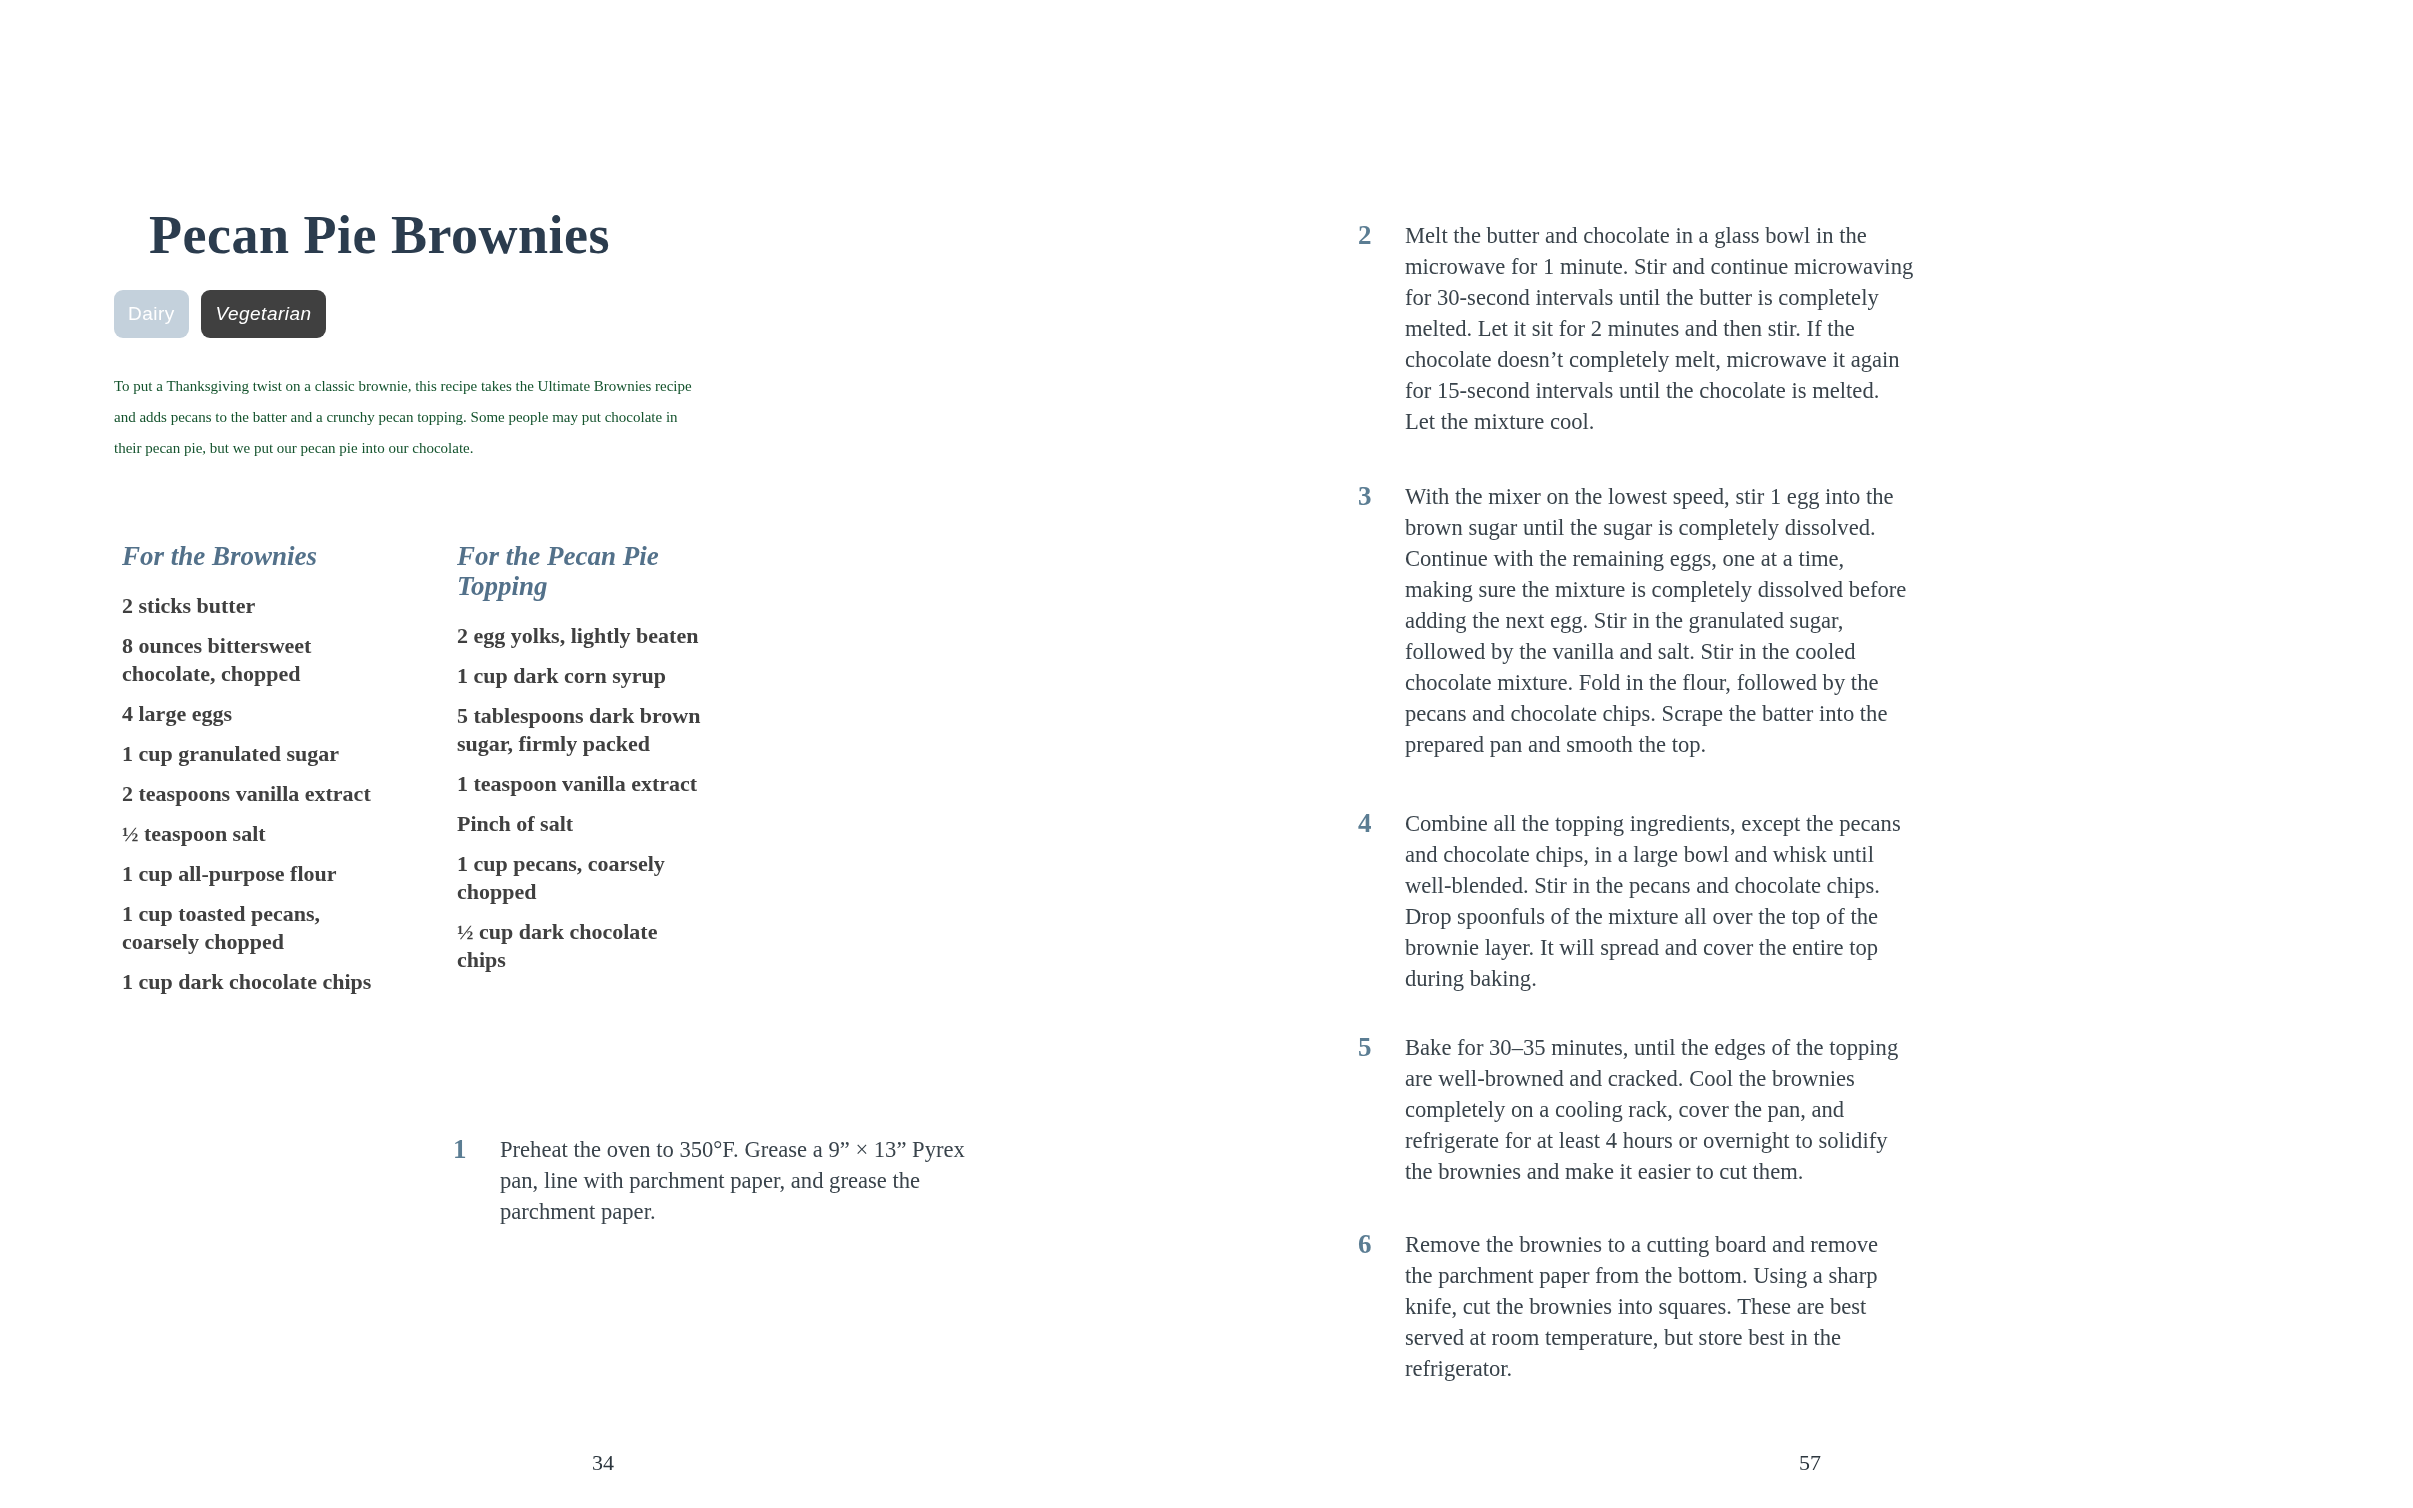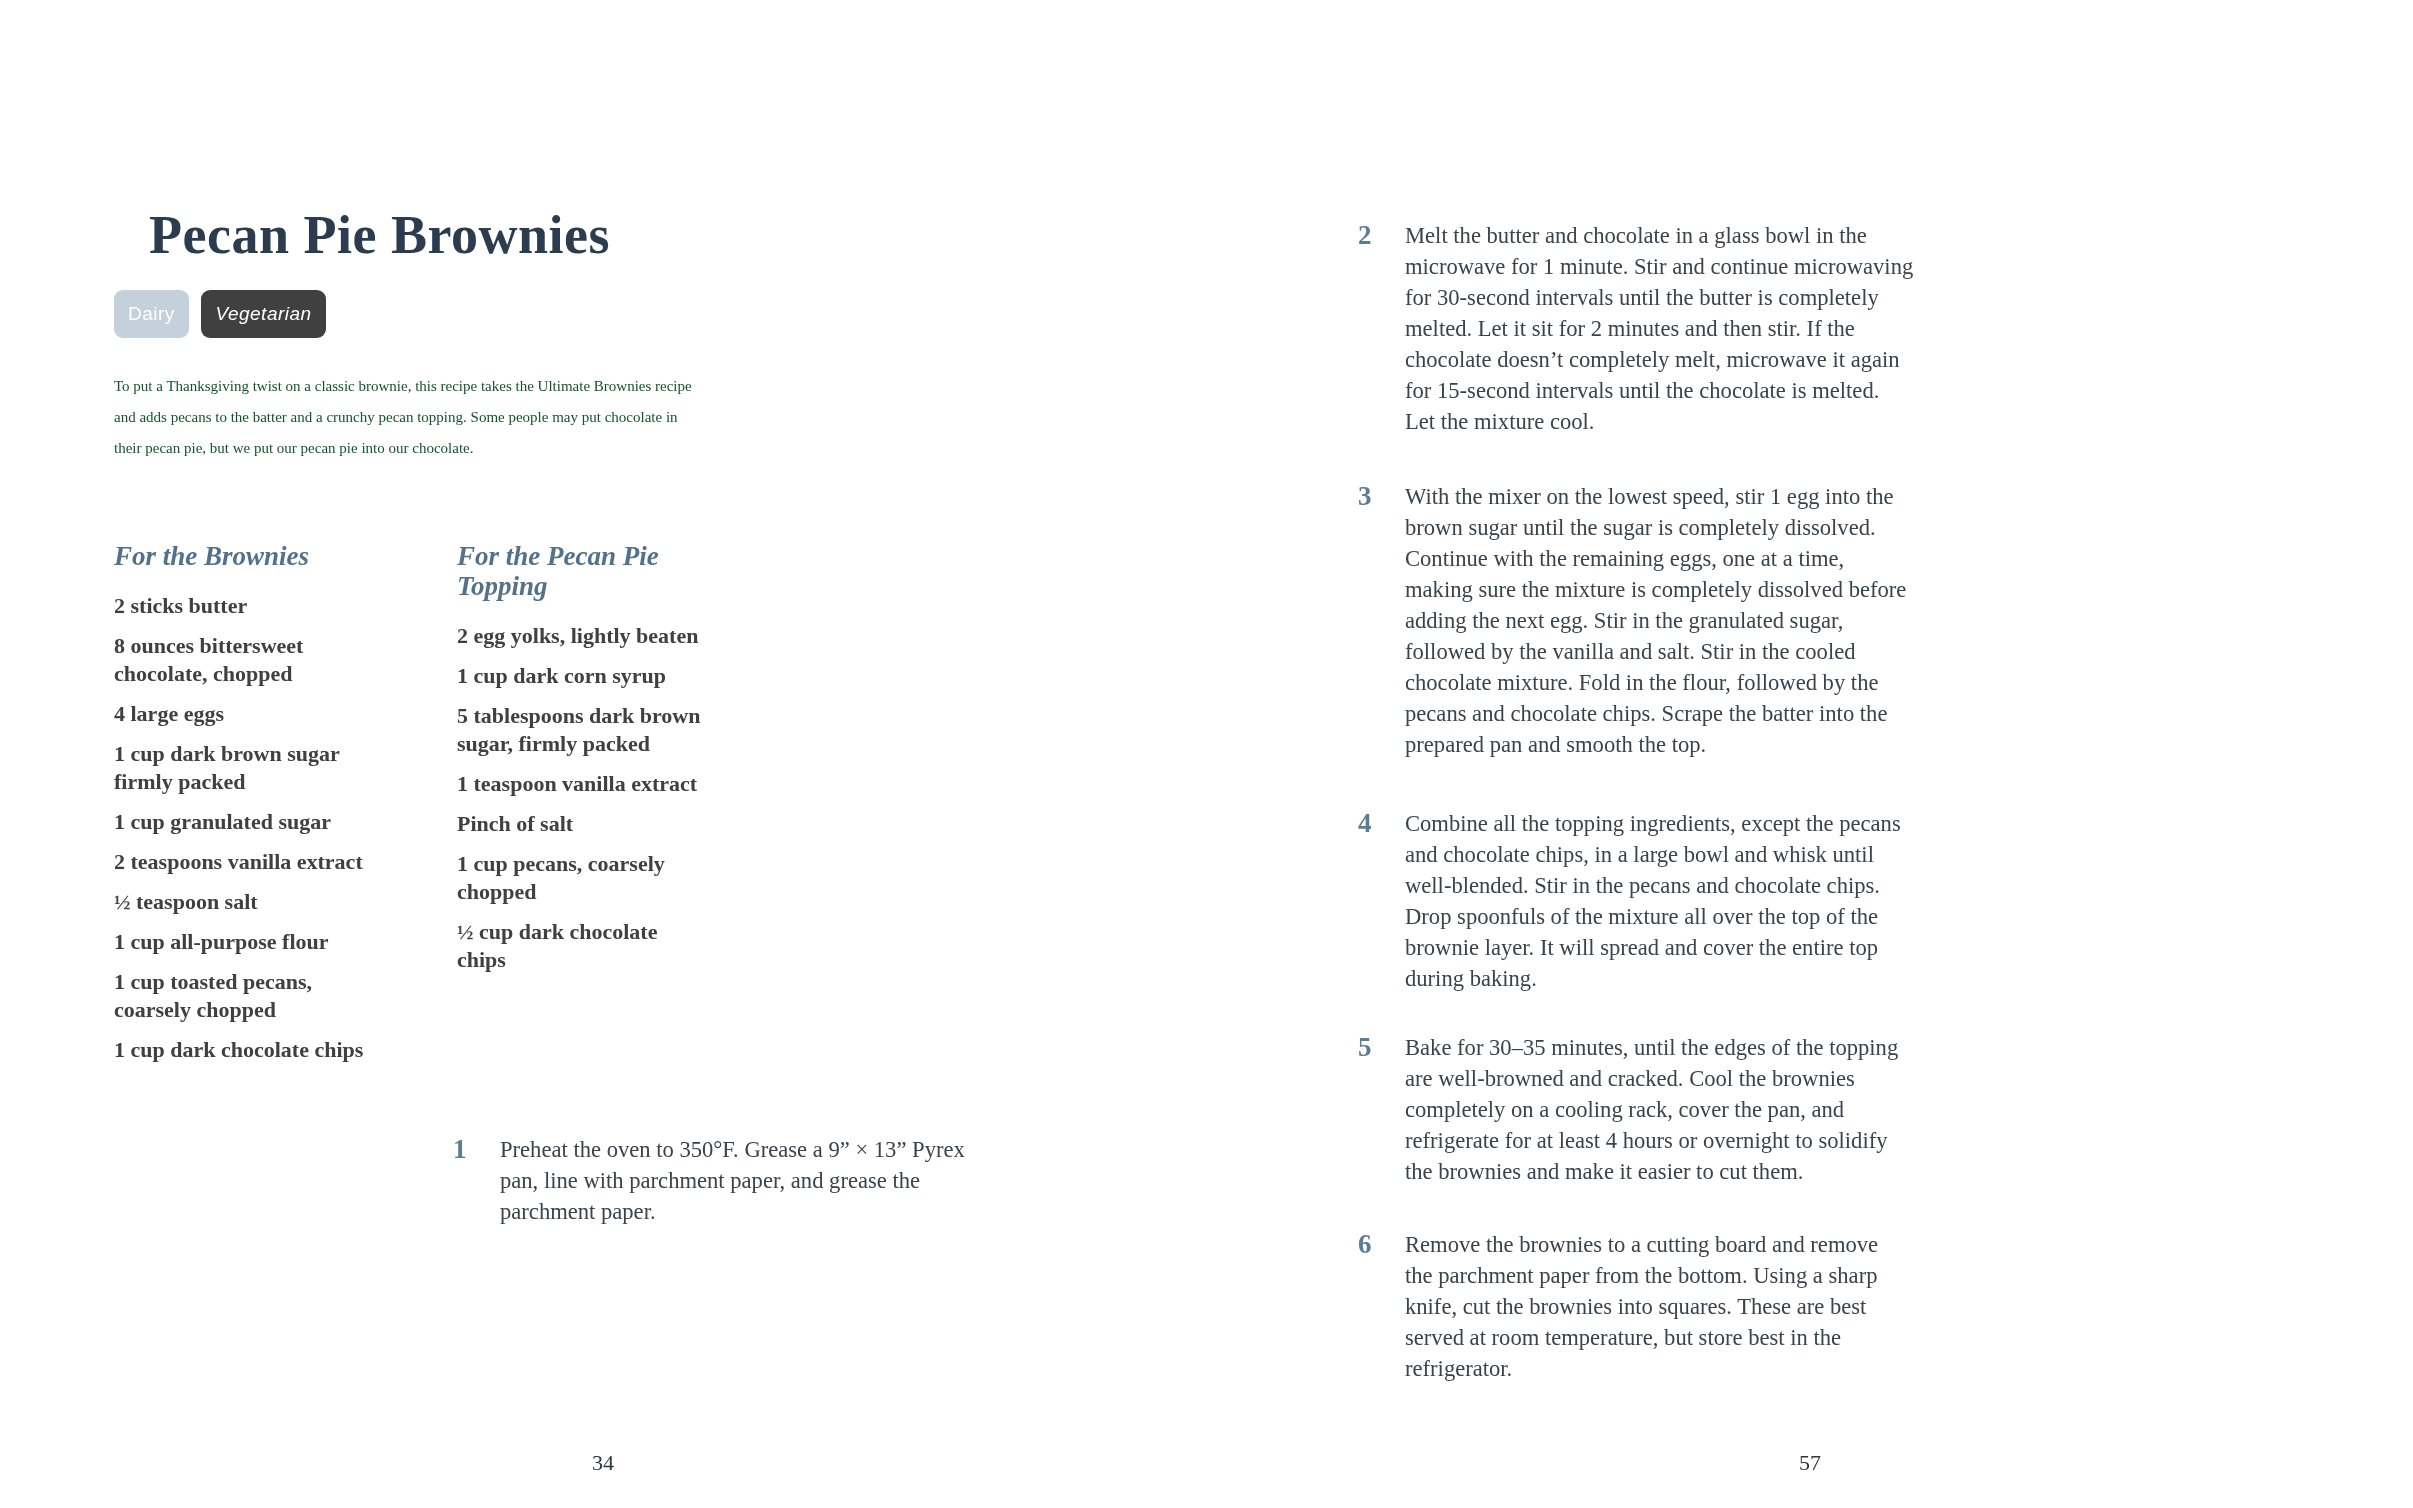--- a/index.html
+++ b/index.html
@@ -33,21 +33,21 @@
     color: #ffffff; white-space: nowrap;
   }
 
   .intro {
     left: 114px; top: 371px; width: 986px;
     font-size: 15px; line-height: 31px;
     color: #14532d; white-space: pre-line;
   }
 
   .ing-col { width: 312px; }
-  .col-brownies { left: 114px; top: 541px; }
+  .col-brownies { left: 122px; top: 541px; }
   .col-topping  { left: 457px; top: 541px; }
   .col-heading {
     font-size: 27px; font-weight: 700; font-style: italic;
     color: #53718a; line-height: 30px;
     white-space: pre-line; margin-bottom: 21px;
   }
   .ing {
     font-size: 22px; font-weight: 700;
     color: #404040; line-height: 28px;
     white-space: pre-line; margin-bottom: 12px;
@@ -91,22 +91,20 @@
 <div class="abs intro">To put a Thanksgiving twist on a classic brownie, this recipe takes the Ultimate Brownies recipe
 and adds pecans to the batter and a crunchy pecan topping. Some people may put chocolate in
 their pecan pie, but we put our pecan pie into our chocolate.</div>
 
 <div class="abs ing-col col-brownies">
   <div class="col-heading">For the Brownies</div>
   <div class="ing">2 sticks butter</div>
   <div class="ing">8 ounces bittersweet
 chocolate, chopped</div>
   <div class="ing">4 large eggs</div>
-  <div class="ing">1 cup dark brown sugar
-firmly packed</div>
   <div class="ing">1 cup granulated sugar</div>
   <div class="ing">2 teaspoons vanilla extract</div>
   <div class="ing">½ teaspoon salt</div>
   <div class="ing">1 cup all-purpose flour</div>
   <div class="ing">1 cup toasted pecans,
 coarsely chopped</div>
   <div class="ing">1 cup dark chocolate chips</div>
 </div>
 
 <div class="abs ing-col col-topping">

